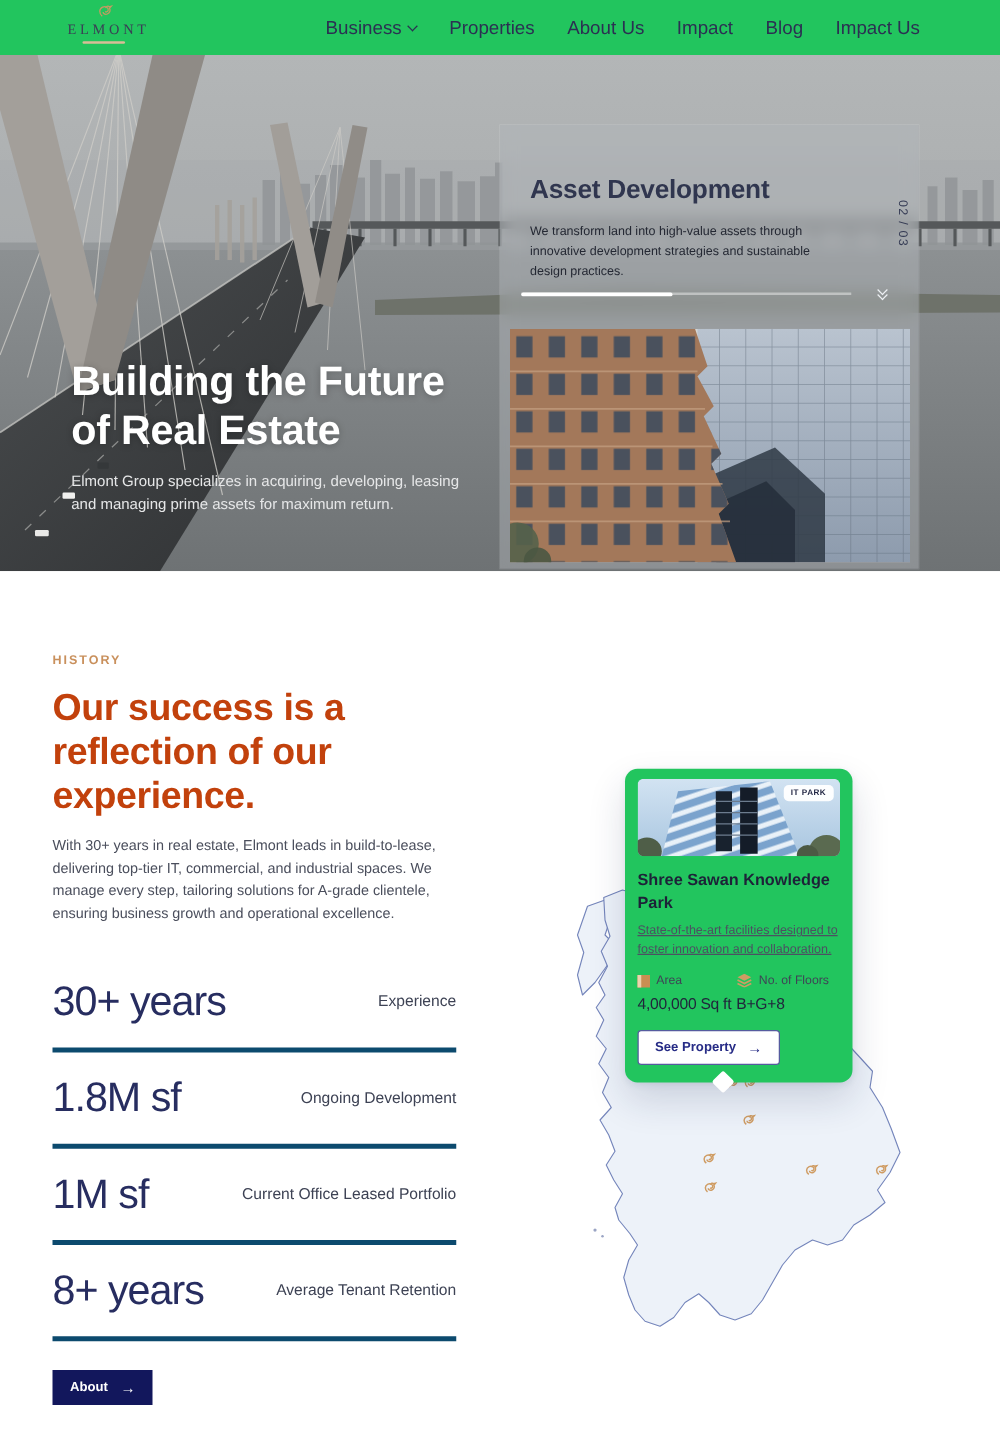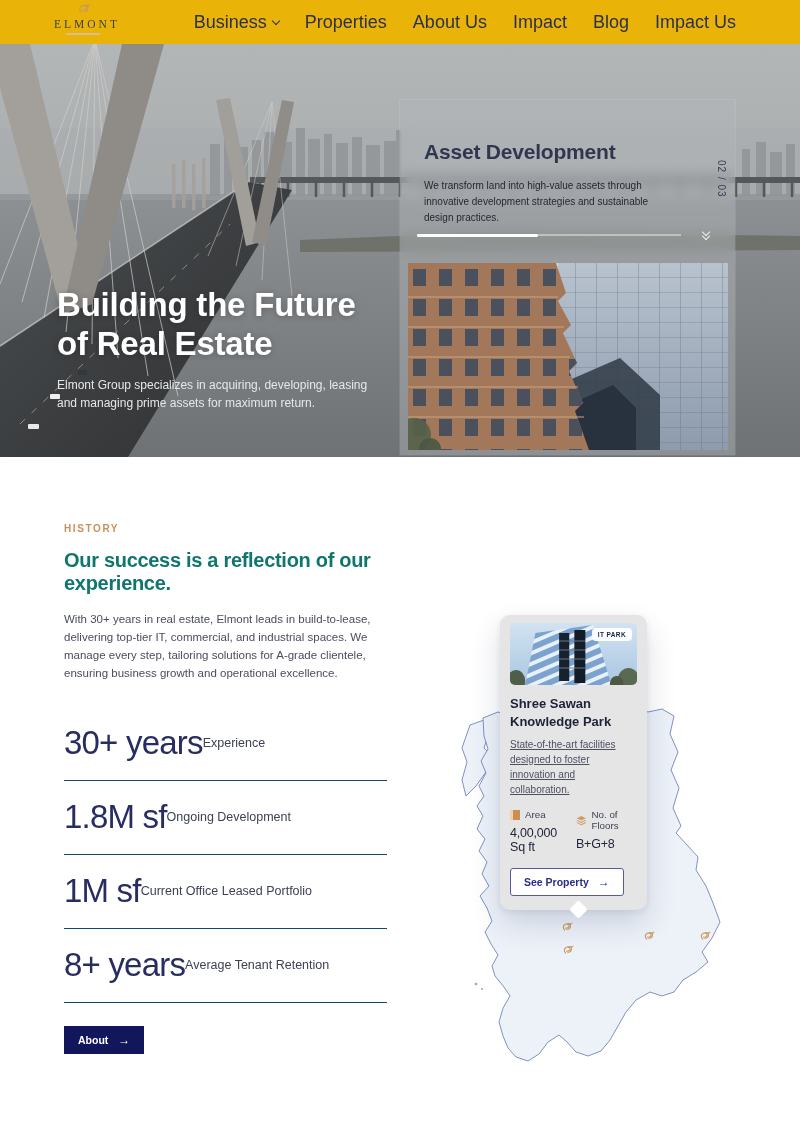--- a/index.html
+++ b/index.html
@@ -1,27 +1,27 @@
 <!DOCTYPE html>
 <html><head>
 <meta charset="utf-8">
 <style>
   * { margin:0; padding:0; box-sizing:border-box; }
   html,body { width:800px; height:1143px; background:#fff; overflow:hidden;
     font-family:"Liberation Sans", sans-serif; color:#22263c; }
 
   
-  .header { position:relative; height:44px; background:#eab308; }
+  .header { position:relative; height:44px; background:#22c55e; }
   .logo { position:absolute; left:54px; top:2px; width:58px; text-align:center; cursor:pointer; }
   .logo-bird { display:block; margin:0 auto; width:17px; height:15px; }
   .logo-name { display:block; font-family:"Liberation Serif", serif; font-size:11.5px;
     letter-spacing:3px; color:#3a3f55; margin-top:1px; }
   .logo-tag { display:block; width:34px; height:2px; background:#d9bd97; margin:3px auto 0; border-radius:1px; }
   .nav { position:absolute; right:64px; top:0; height:44px; display:flex; align-items:center; gap:26px; }
-  .nav-item { display:flex; align-items:center; gap:6px; font-size:18px; font-weight:500;
+  .nav-item { display:flex; align-items:center; gap:6px; font-size:15px; font-weight:500;
     color:#2b3052; cursor:pointer; white-space:nowrap; }
   .chev { width:6px; height:6px; border-right:1.5px solid #2b3052; border-bottom:1.5px solid #2b3052;
     transform:rotate(45deg); margin-top:-3px; }
 
   
   .hero { position:relative; height:413px; overflow:hidden; background:#9ea1a2; }
   .hero-art { position:absolute; inset:0; width:100%; height:100%; }
   .hero-copy { position:absolute; left:57px; bottom:44px; z-index:2; }
   .hero-copy h1 { color:#fff; font-size:33px; line-height:1.16; font-weight:700; letter-spacing:-0.2px;
     text-shadow:0 1px 6px rgba(0,0,0,.25); }
@@ -39,43 +39,43 @@
   .prog-track { flex:1; height:2px; background:rgba(255,255,255,.42); position:relative; }
   .prog-fill { position:absolute; left:0; top:-0.5px; height:3px; background:#ffffff; border-radius:2px; }
   .dchev { display:flex; flex-direction:column; gap:-1px; cursor:pointer; }
   .dchev i { display:block; width:6px; height:6px; border-right:1.5px solid #eef1f4;
     border-bottom:1.5px solid #eef1f4; transform:rotate(45deg); margin-top:-2px; }
   .slide-photo { position:absolute; left:8px; right:7px; bottom:5px; height:187px; overflow:hidden; }
   .slide-photo svg { width:100%; height:100%; display:block; }
 
   
   .history { position:relative; height:686px; background:#fff; }
-  .hist-left { position:absolute; left:64px; top:66px; width:340px; }
+  .hist-left { position:absolute; left:42px; top:66px; width:340px; }
   .eyebrow { font-size:10px; font-weight:700; letter-spacing:1.6px; color:#c9905c; }
-  .hist-heading { margin-top:15px; font-size:20px; line-height:1.17; font-weight:700;
-    letter-spacing:-0.3px; color:#0f766e; max-width:340px; }
+  .hist-heading { margin-top:15px; font-size:30px; line-height:1.17; font-weight:700;
+    letter-spacing:-0.3px; color:#c2410c; max-width:340px; }
   .hist-para { margin-top:14px; width:332px; font-size:11.5px; line-height:1.57; color:#4a4e5c; }
   .stats { margin-top:25px; width:323px; }
-  .stat-row { display:flex; align-items:center; 
-    padding:17px 0 18px; border-bottom:1px solid #0c4a6e; }
+  .stat-row { display:flex; align-items:center; justify-content:space-between;
+    padding:17px 0 18px; border-bottom:4px solid #0c4a6e; }
   .stat-value { font-size:33px; font-weight:500; letter-spacing:-0.8px; color:#272d60; }
   .stat-label { font-size:12.5px; color:#3d4254; text-align:right; max-width:185px; }
   .about-btn { margin-top:23px; display:inline-flex; align-items:center; gap:10px;
     background:#12175c; color:#fff; border:none; padding:8px 14px; font-size:10.5px; font-weight:600;
     font-family:inherit; cursor:pointer; }
   .arrow { font-size:12px; line-height:1; }
 
   
   .map-box { position:absolute; left:440px; top:243px; width:330px; height:380px; }
   .map-box svg.map-svg { position:absolute; inset:0; width:100%; height:100%; overflow:visible; }
   .marker { position:absolute; width:13px; height:13px; margin:-6px 0 0 -6px; cursor:pointer; }
   .marker svg { width:100%; height:100%; display:block; }
 
-  .prop-card { position:absolute; left:500px; top:158px; width:147px; z-index:5;
-    background:#e5e5e5; border-radius:10px; padding:8px 10px 14px;
+  .prop-card { position:absolute; left:500px; top:158px; width:182px; z-index:5;
+    background:#22c55e; border-radius:10px; padding:8px 10px 14px;
     box-shadow:0 14px 30px rgba(25,35,80,.16), 0 2px 6px rgba(25,35,80,.08); }
   .prop-card::after { content:""; position:absolute; left:72px; bottom:-6px; width:13px; height:13px;
     background:#fff; transform:rotate(45deg); border-radius:2px; }
   .card-photo { position:relative; height:62px; border-radius:5px; overflow:hidden; }
   .card-photo svg { width:100%; height:100%; display:block; }
   .badge { position:absolute; top:5px; right:5px; background:rgba(255,255,255,.95); color:#1c2240;
     font-size:6.5px; font-weight:700; letter-spacing:.4px; padding:3px 6px; border-radius:4px; }
   .card-title { margin-top:10px; font-size:13px; font-weight:600; line-height:1.35; color:#1d2238; }
   .card-desc { margin-top:7px; font-size:10px; line-height:1.5; color:#4c5162;text-decoration:underline; }
   .card-meta { margin-top:12px; display:flex; gap:4px; }

